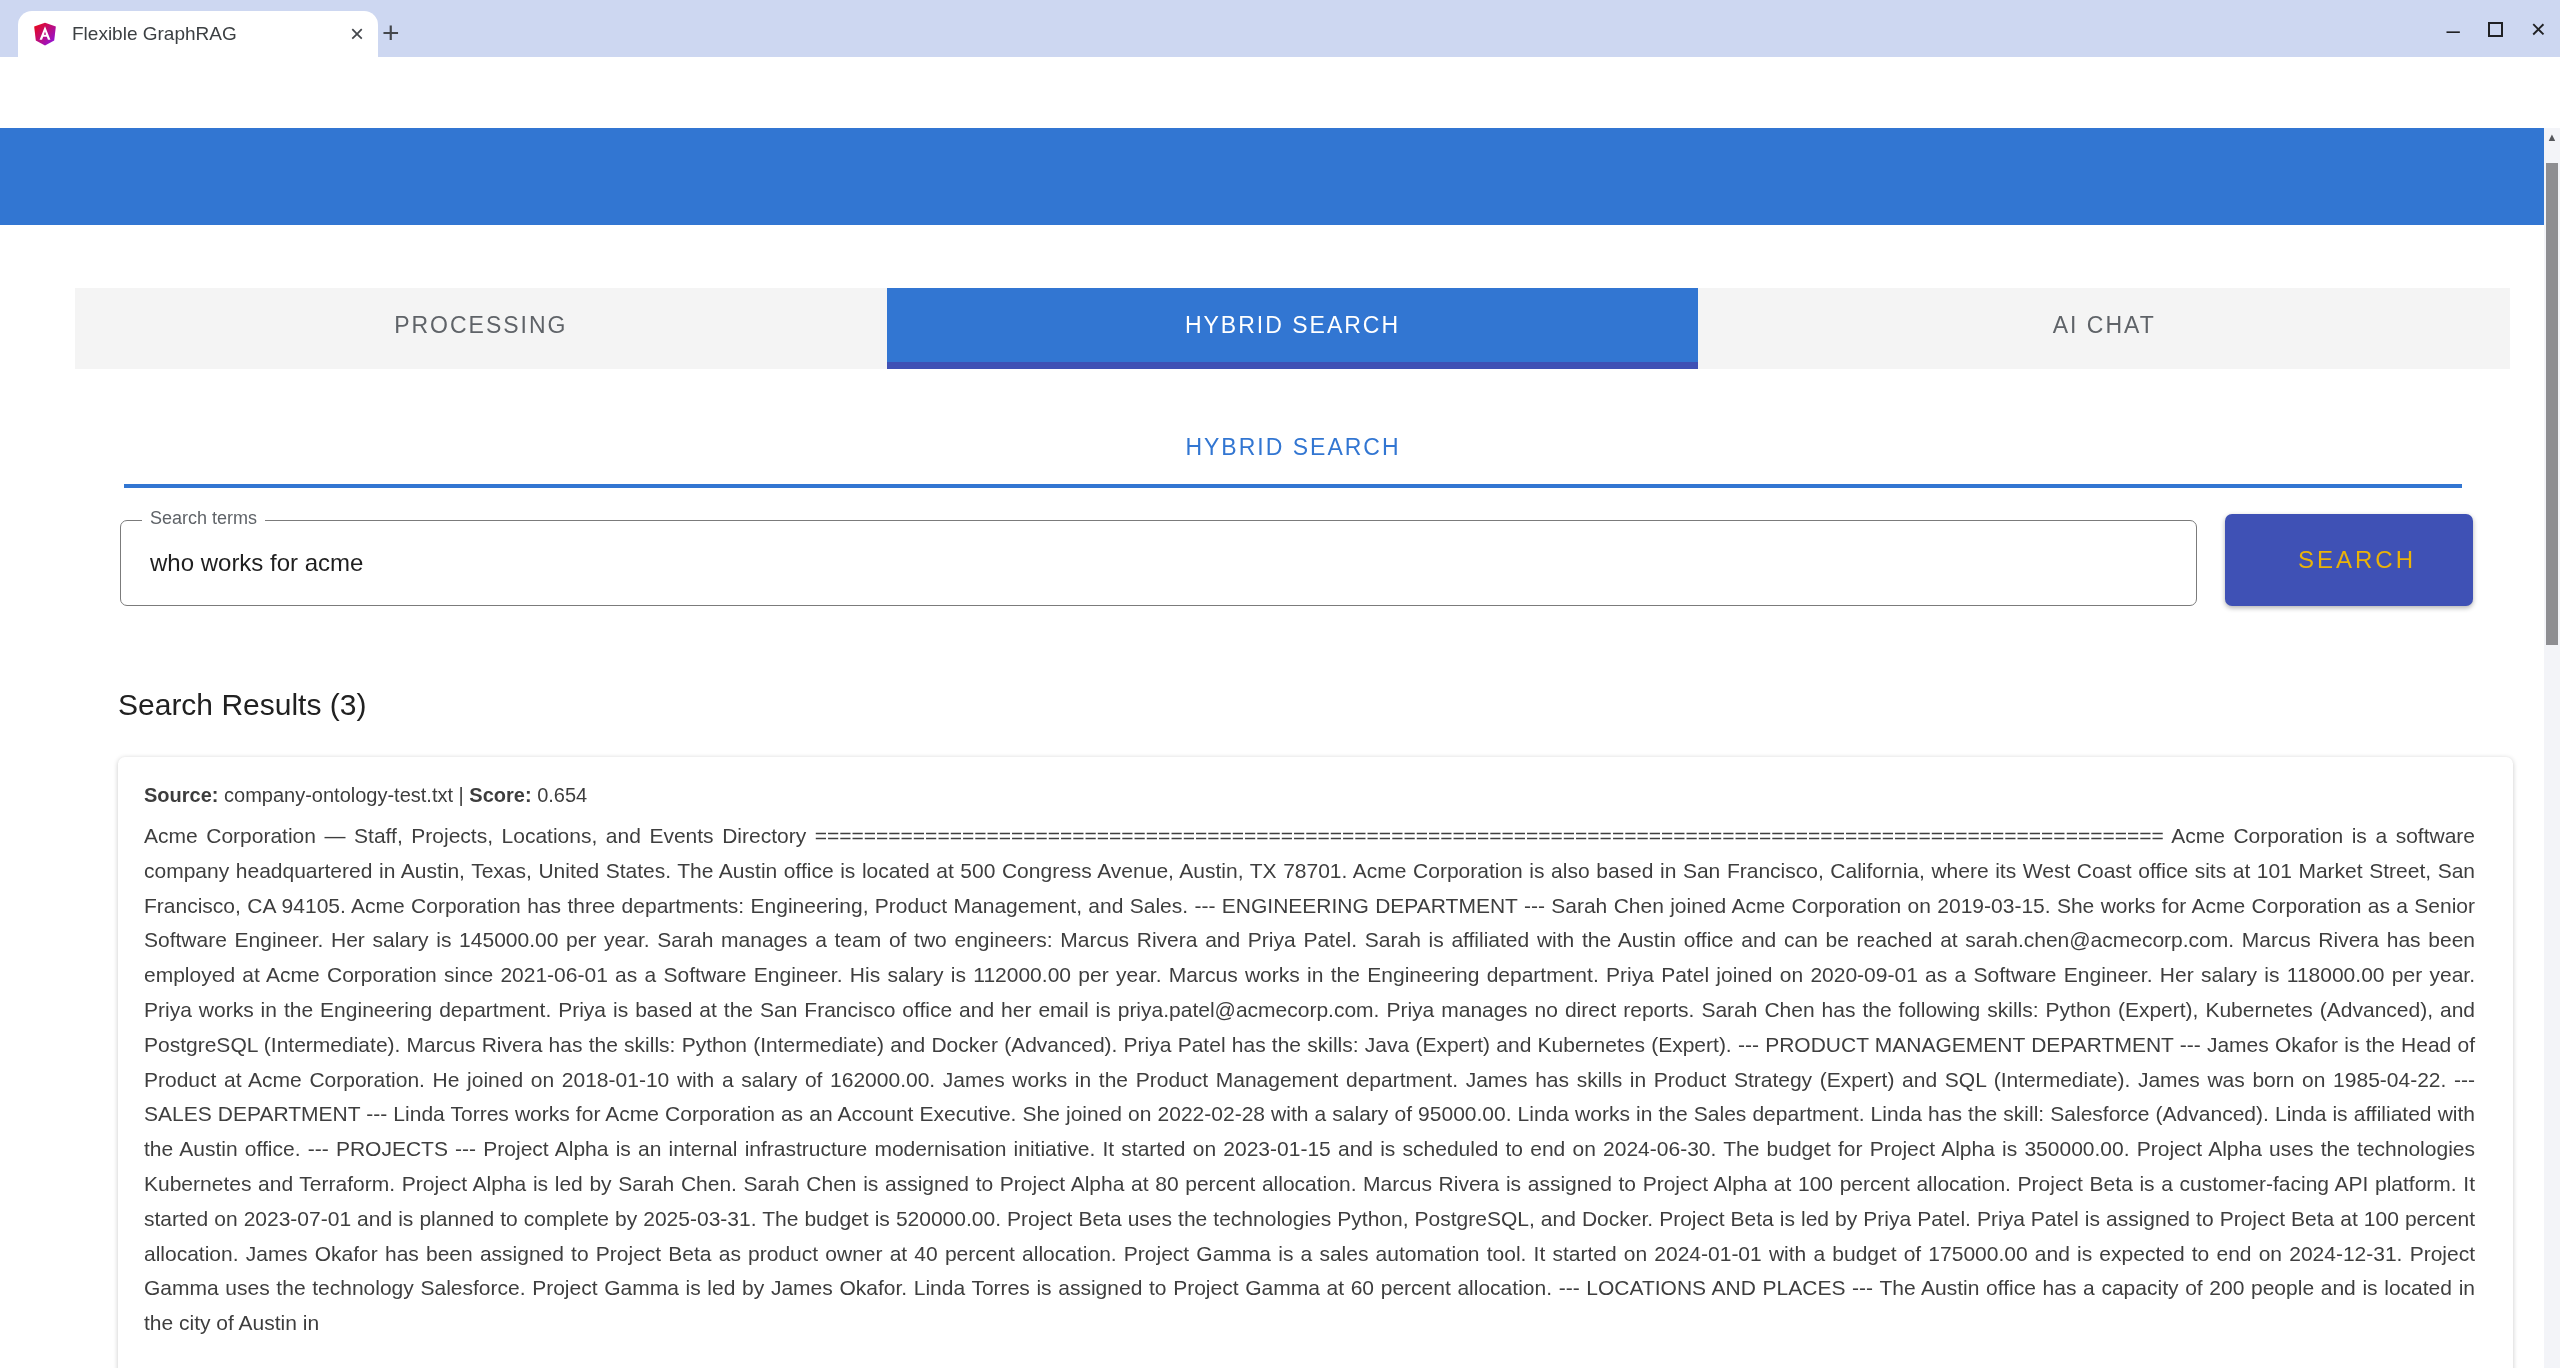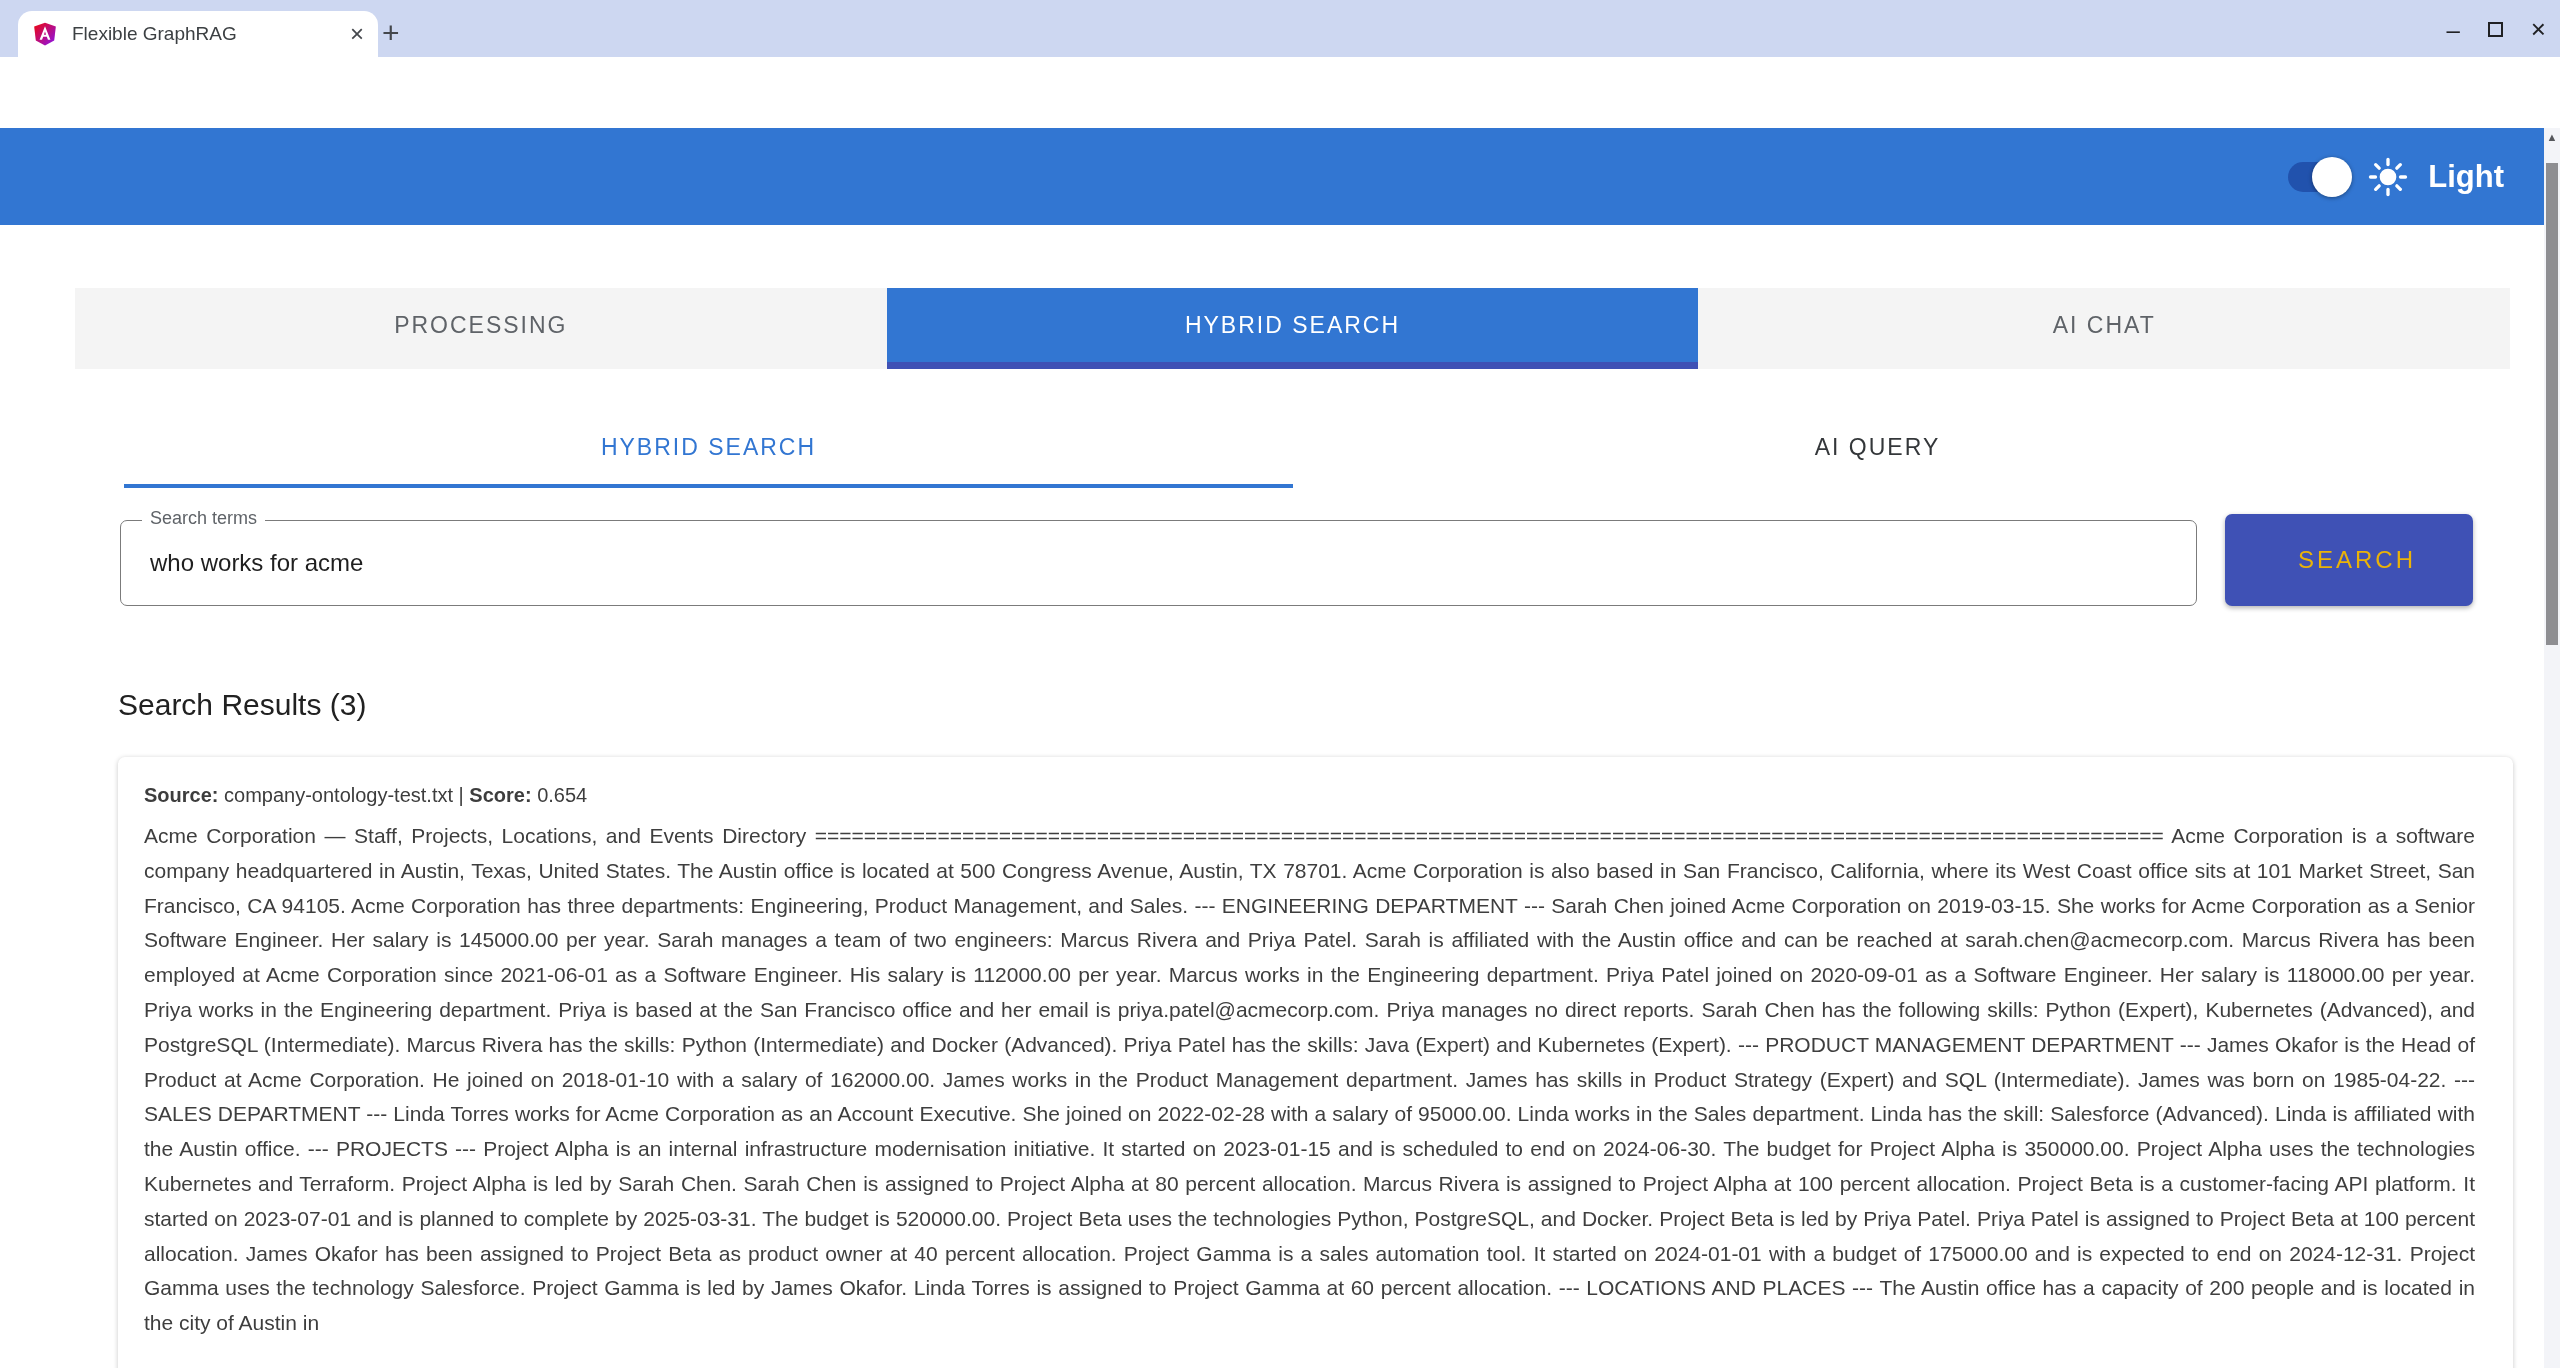--- a/index.html
+++ b/index.html
@@ -158,50 +158,30 @@
     <svg width="34" height="34" viewBox="0 0 24 24" fill="none" stroke="#45484d" stroke-width="1.9" stroke-linejoin="round">
       <path d="M20 11h-1.5V7a1.5 1.5 0 0 0-1.5-1.5h-4V4a2.2 2.2 0 1 0-4.4 0v1.5H5A1.5 1.5 0 0 0 3.5 7v3.6H5a2.3 2.3 0 0 1 0 4.6H3.5V19A1.5 1.5 0 0 0 5 20.5h3.6V19a2.3 2.3 0 0 1 4.6 0v1.5H17a1.5 1.5 0 0 0 1.5-1.5v-4H20a2 2 0 0 0 0-4Z"></path>
     </svg>
   </span>
   <div class="abs ext-sep"></div>
   <div class="abs avatar">S</div>
   <span class="abs kebab">⋮</span>
 </div>
 
 <div class="abs appbar">
-  <div class="theme-zone">
-    <div class="toggle">
-      <div class="thumb"></div>
-    </div>
-    <span>
-      <svg width="40" height="40" viewBox="0 0 24 24" fill="none" stroke="#fff" stroke-width="2" stroke-linecap="round">
-        <circle cx="12" cy="12" r="4" fill="#fff"></circle>
-        <line x1="12" y1="1.5" x2="12" y2="4.5"></line>
-          <line x1="12" y1="19.5" x2="12" y2="22.5"></line>
-        <line x1="1.5" y1="12" x2="4.5" y2="12"></line>
-          <line x1="19.5" y1="12" x2="22.5" y2="12"></line>
-        <line x1="4.6" y1="4.6" x2="6.7" y2="6.7"></line>
-          <line x1="17.3" y1="17.3" x2="19.4" y2="19.4"></line>
-        <line x1="4.6" y1="19.4" x2="6.7" y2="17.3"></line>
-          <line x1="17.3" y1="6.7" x2="19.4" y2="4.6"></line>
-      </svg>
-    </span>
-    <span class="theme-label">Light</span>
-  </div>
 </div>
 
 <div class="abs maintabs">
   <div class="mtab">PROCESSING</div>
   <div class="mtab active">HYBRID SEARCH</div>
   <div class="mtab">AI CHAT</div>
 </div>
 
 <div class="abs subtabs">
   <div class="stab active">HYBRID SEARCH</div>
-  <div class="stab">AI QUERY</div>
 </div>
 
 <div class="abs field"></div>
 <span class="abs field-label">Search terms</span>
 <input class="abs field-input" value="who works for acme" style="">
 <button class="abs search-btn">SEARCH</button>
 
 <div class="abs results-heading">Search Results (3)</div>
 
 <div class="abs card">

